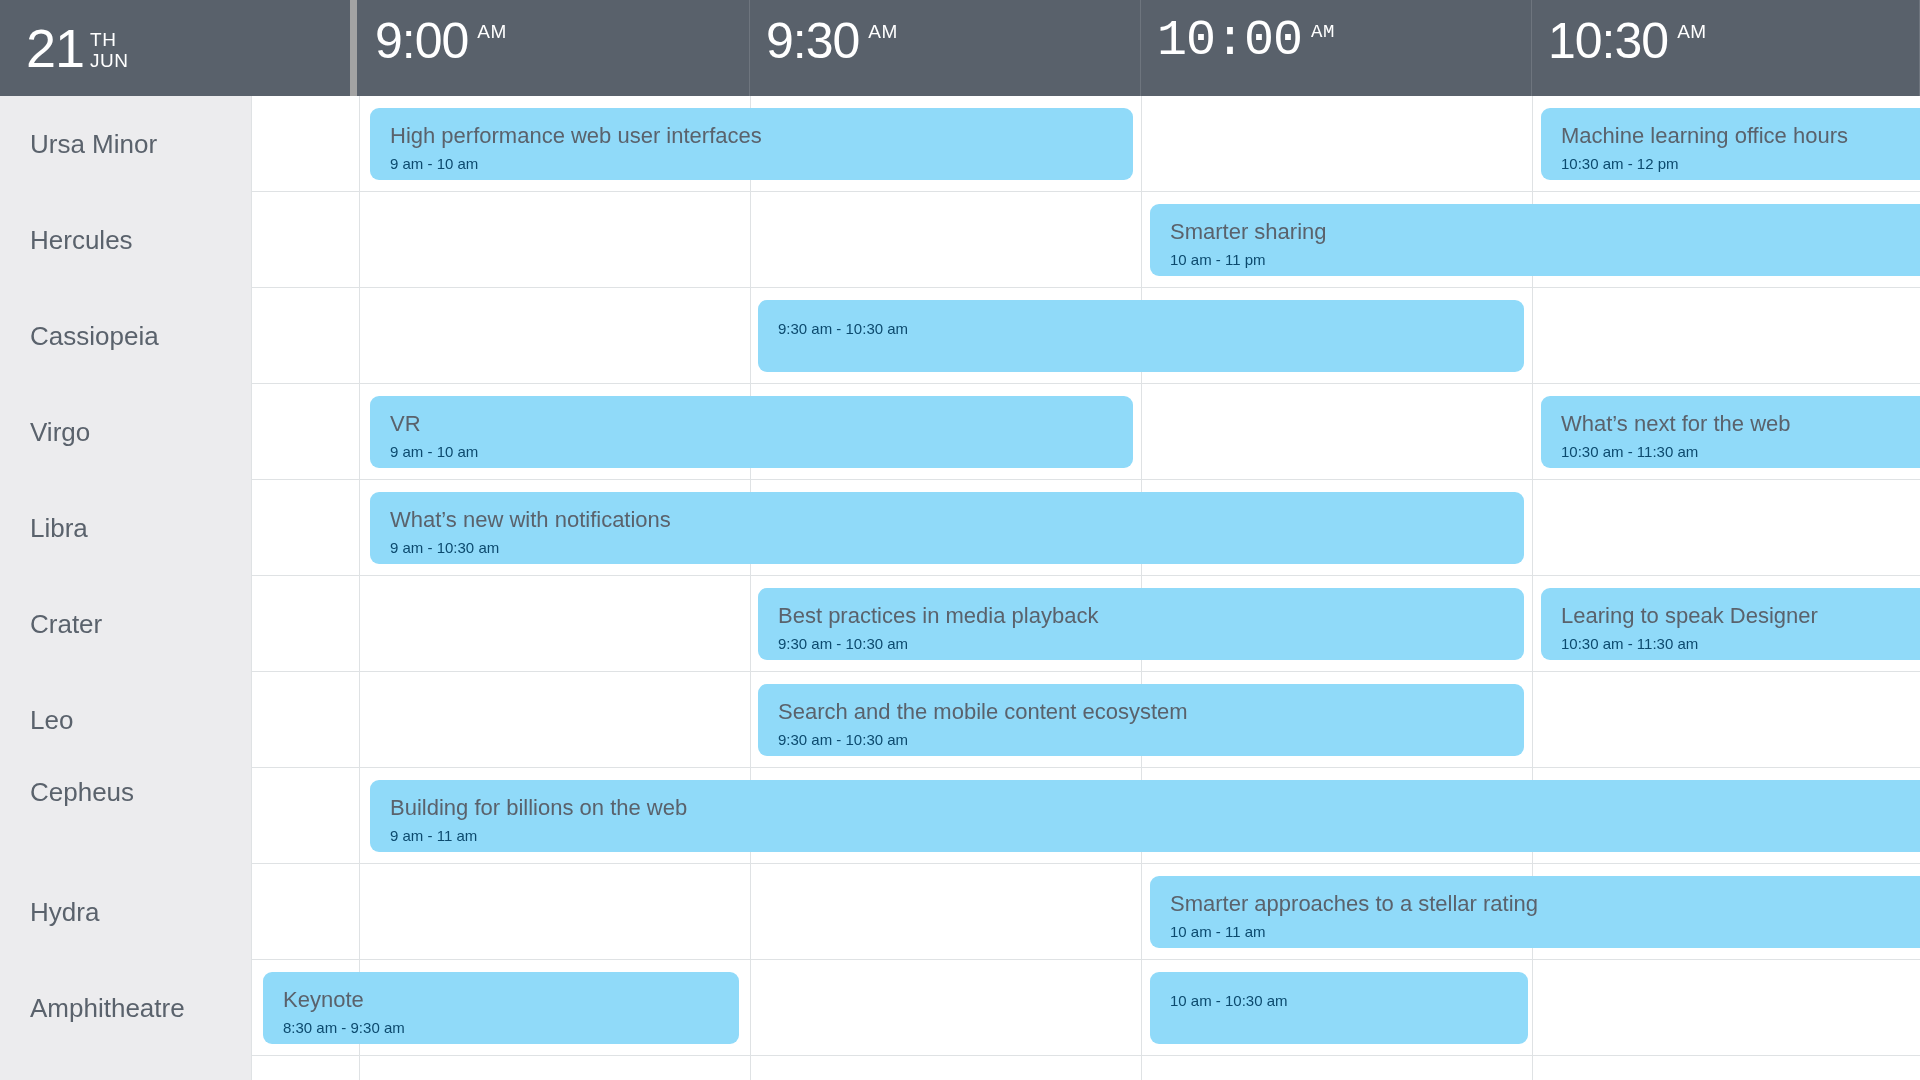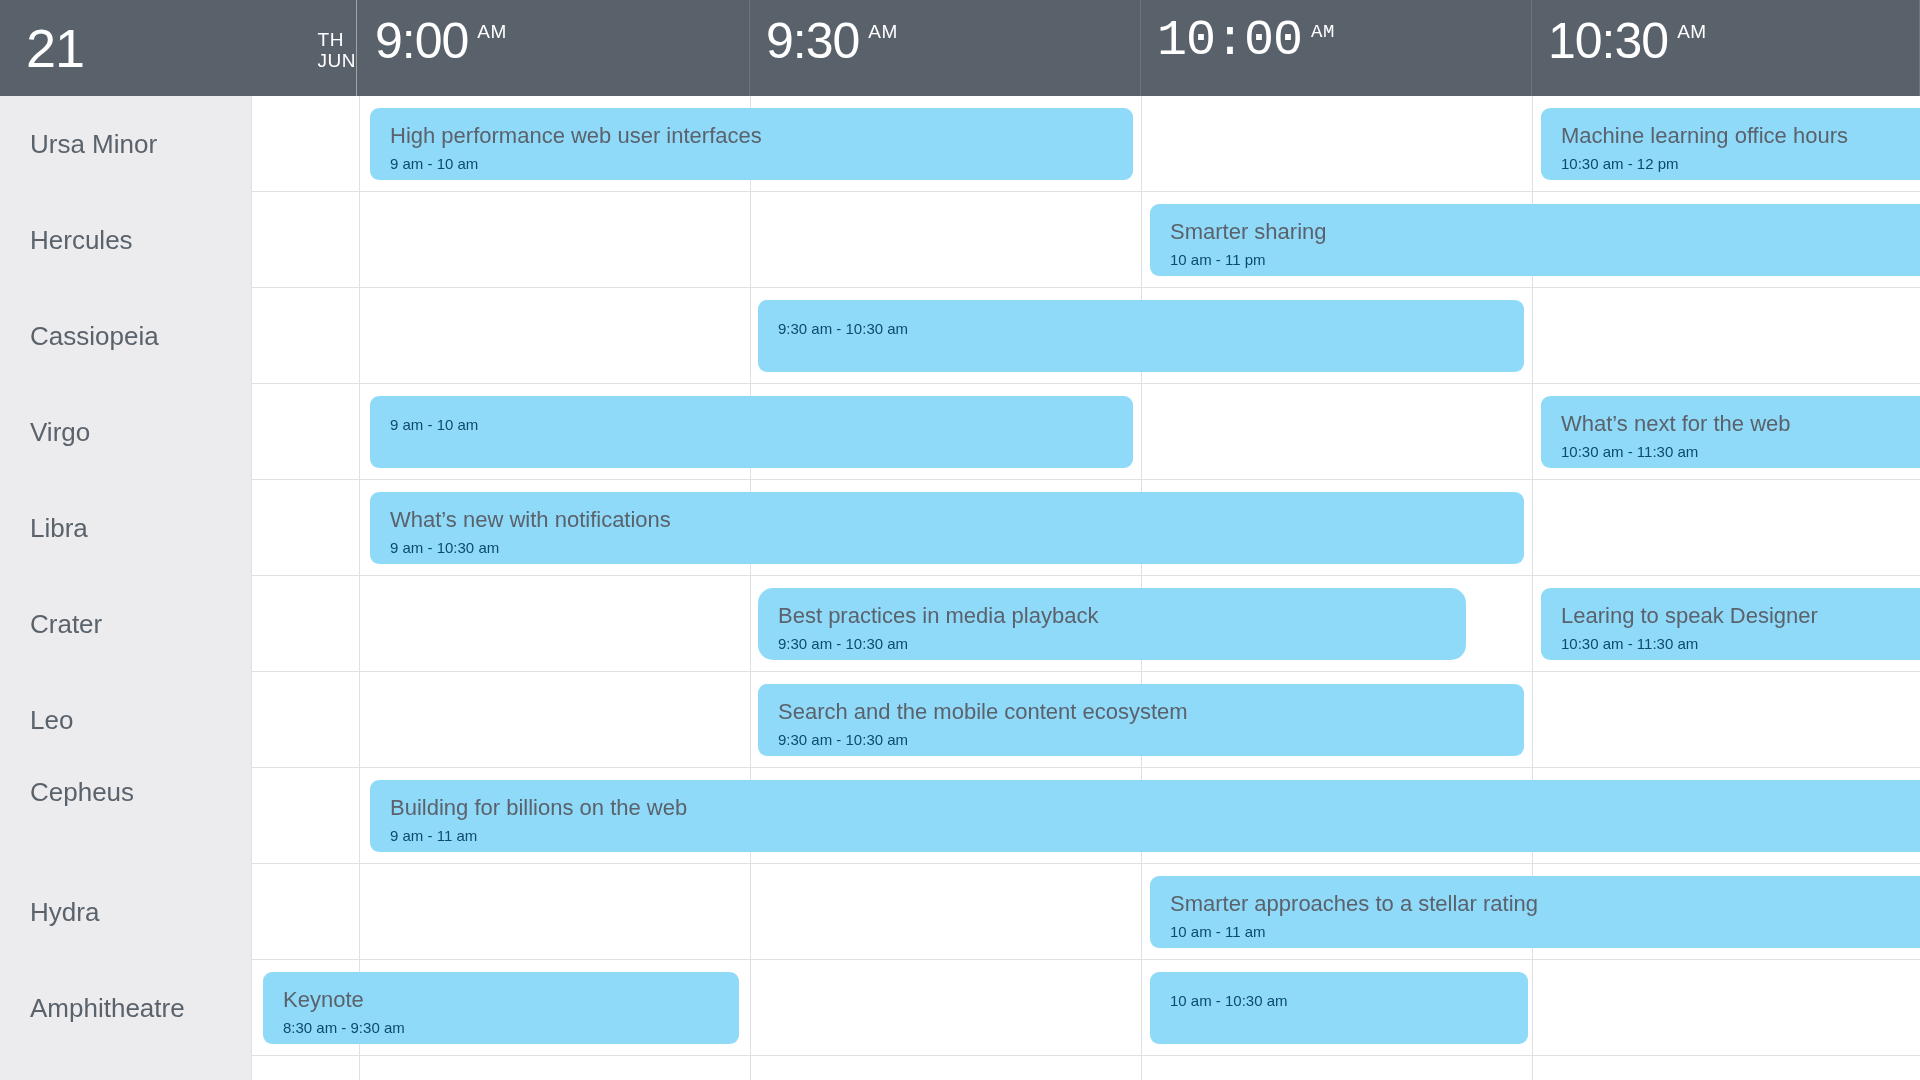--- a/index.html
+++ b/index.html
@@ -28,22 +28,21 @@
     z-index: 30;
   }
   .header-date {
     position: absolute;
     left: 0; top: 0;
     width: 357px;
     height: 96px;
     display: flex;
     align-items: center;
     padding-left: 26px;
-    border-right: 1px solid #a3a3a3;
-    justify-content: space-between;
+    border-right: 7px solid #a3a3a3;
   }
   .date-num {
     font-size: 54px;
     font-weight: 300;
     color: #ffffff;
     line-height: 54px;
     letter-spacing: -1px;
   }
   .date-suffix-wrap {
     display: flex;
@@ -246,31 +245,32 @@
           <div class="ev-time">10:30 am - 12 pm</div>
         </div>
         <div class="event" style="left: 1150px; width: 811px; top: 108px; height: 72px;">
           <div class="ev-title">Smarter sharing</div>
           <div class="ev-time">10 am - 11 pm</div>
         </div>
         <div class="event" style="left: 758px; width: 766px; top: 204px; height: 72px;">
           <div class="ev-time">9:30 am - 10:30 am</div>
         </div>
         <div class="event" style="left: 370px; width: 763px; top: 300px; height: 72px;">
+          <div class="ev-title">VR</div>
           <div class="ev-time">9 am - 10 am</div>
         </div>
         <div class="event" style="left: 1541px; width: 420px; top: 300px; height: 72px;">
           <div class="ev-title">What’s next for the web</div>
           <div class="ev-time">10:30 am - 11:30 am</div>
         </div>
         <div class="event" style="left: 370px; width: 1154px; top: 396px; height: 72px;">
           <div class="ev-title">What’s new with notifications</div>
           <div class="ev-time">9 am - 10:30 am</div>
         </div>
-        <div class="event" style="left: 758px; width: 708px; top: 492px; height: 72px; border-radius: 15px;">
+        <div class="event" style="left: 758px; width: 766px; top: 492px; height: 72px;">
           <div class="ev-title">Best practices in media playback</div>
           <div class="ev-time">9:30 am - 10:30 am</div>
         </div>
         <div class="event" style="left: 1541px; width: 420px; top: 492px; height: 72px;">
           <div class="ev-title">Learing to speak Designer</div>
           <div class="ev-time">10:30 am - 11:30 am</div>
         </div>
         <div class="event" style="left: 758px; width: 766px; top: 588px; height: 72px;">
           <div class="ev-title">Search and the mobile content ecosystem</div>
           <div class="ev-time">9:30 am - 10:30 am</div>

